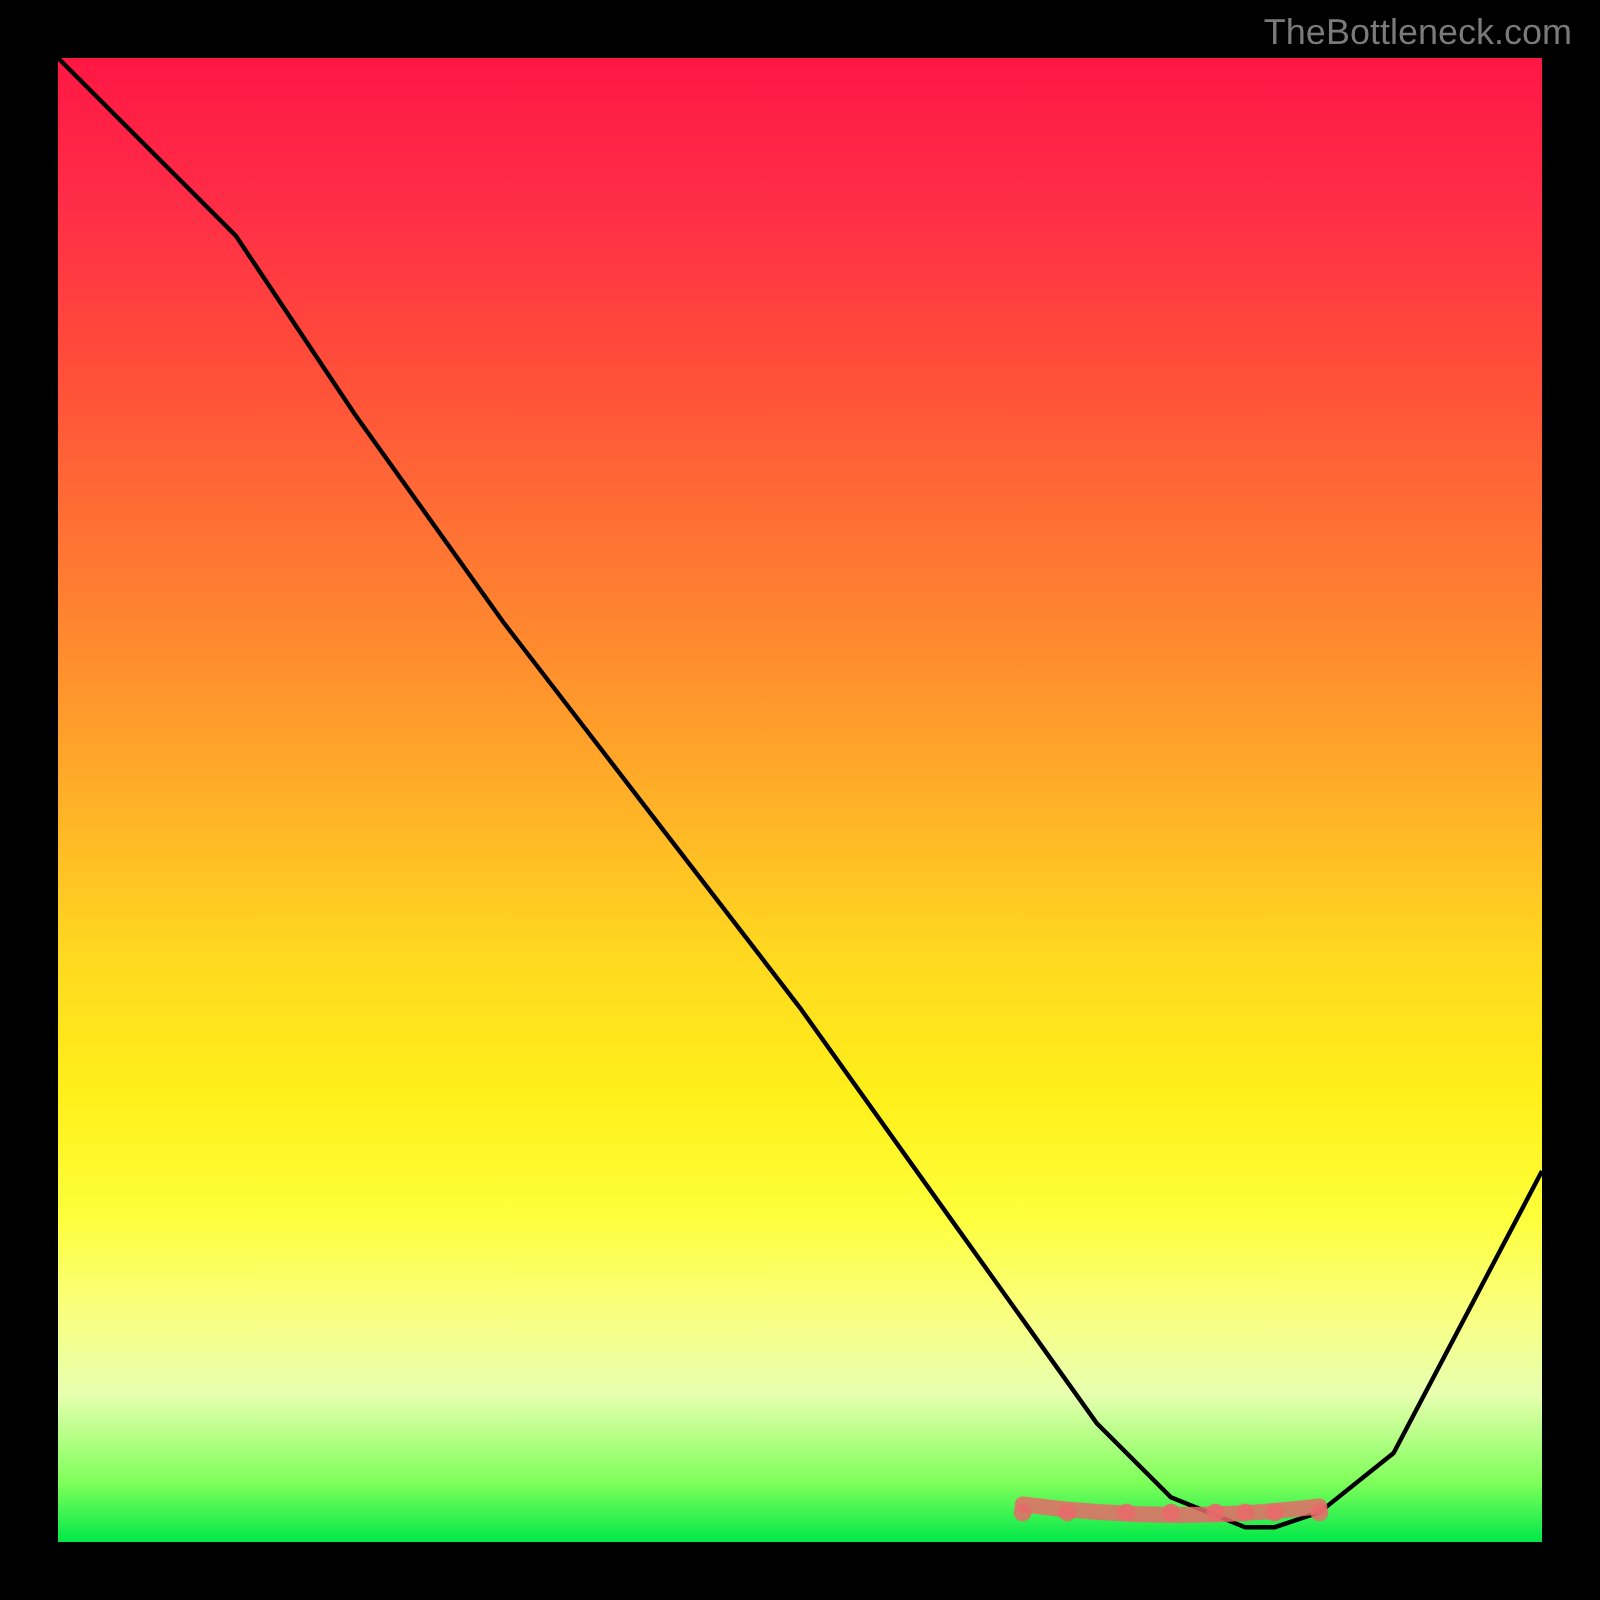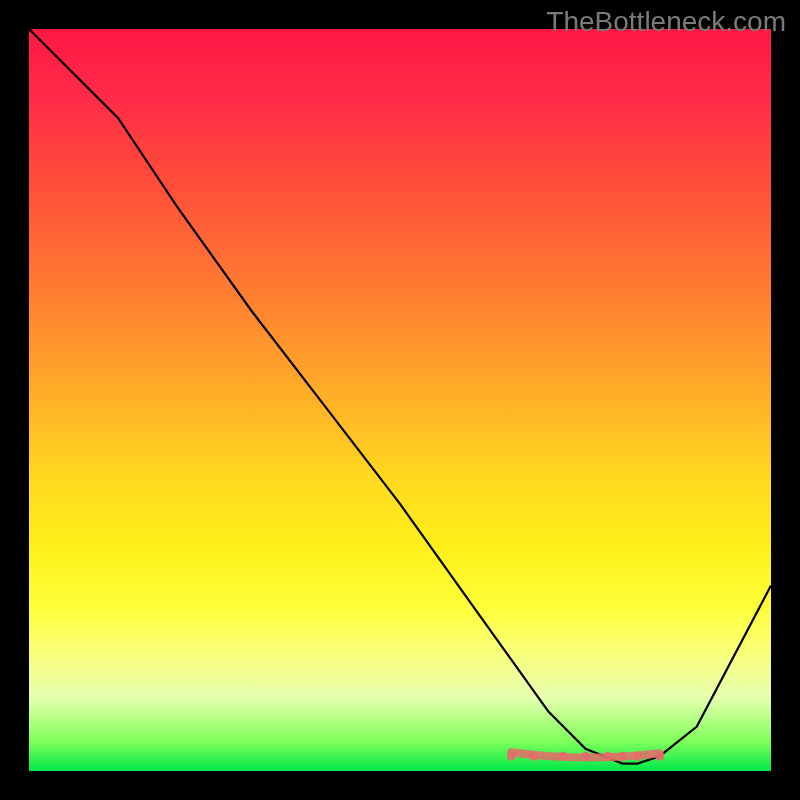--- a/index.html
+++ b/index.html
@@ -1,17 +1,17 @@
 <!DOCTYPE html>
 <html><head>
 <meta charset="utf-8">
 <style>
   * { margin: 0; padding: 0; box-sizing: border-box; }
   body { width: 800px; height: 800px; background: #000; position: relative; font-family: Arial, sans-serif; }
-  .watermark { position: absolute; top: 6px; right: 14px; color: #7a7a7a; font-size: 28px; font-weight: 500; z-index: 10; }
+  .watermark { position: absolute; top: 6px; right: 14px; color: #7a7a7a; font-size: 18px; font-weight: 500; z-index: 10; }
   .plot-area { position: absolute; left: 29px; top: 29px; width: 742px; height: 742px; }
   .gradient-bg { position: absolute; inset: 0; background: linear-gradient(to bottom,
       #ff1744 0%,
       #ff2d47 10%,
       #ff4b3a 20%,
       #ff6b35 30%,
       #ff8c2e 40%,
       #ffb027 50%,
       #ffd720 60%,
       #fff01a 70%,

